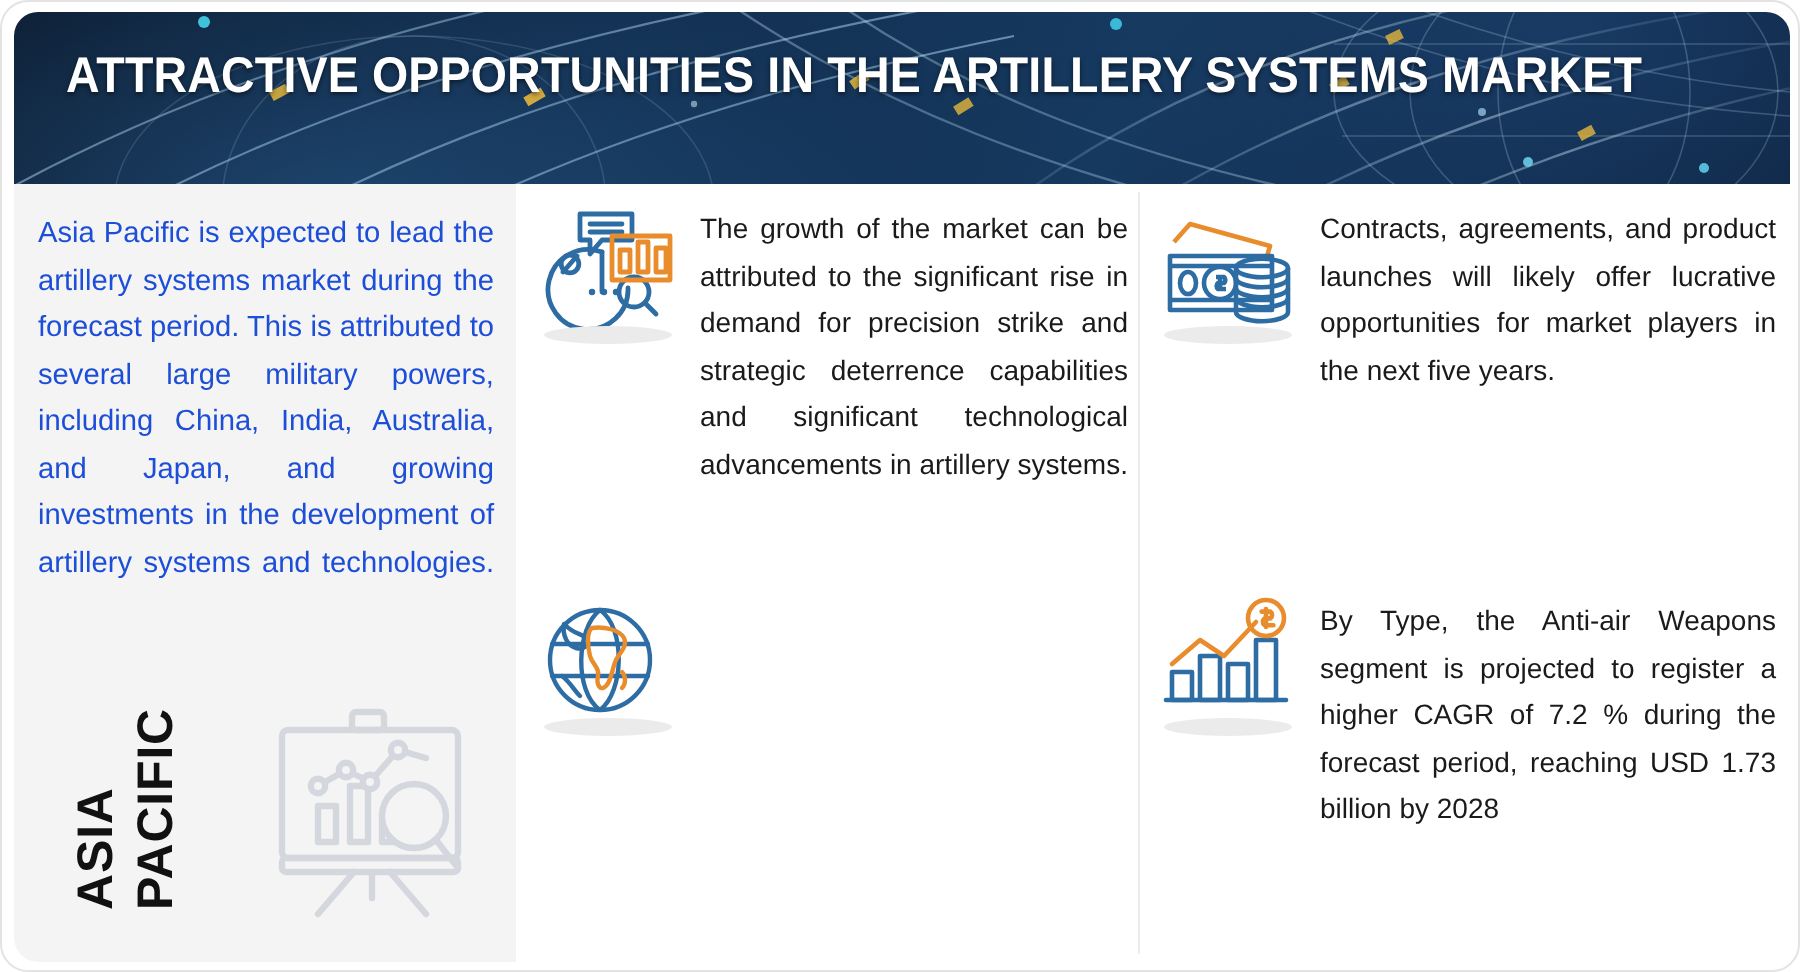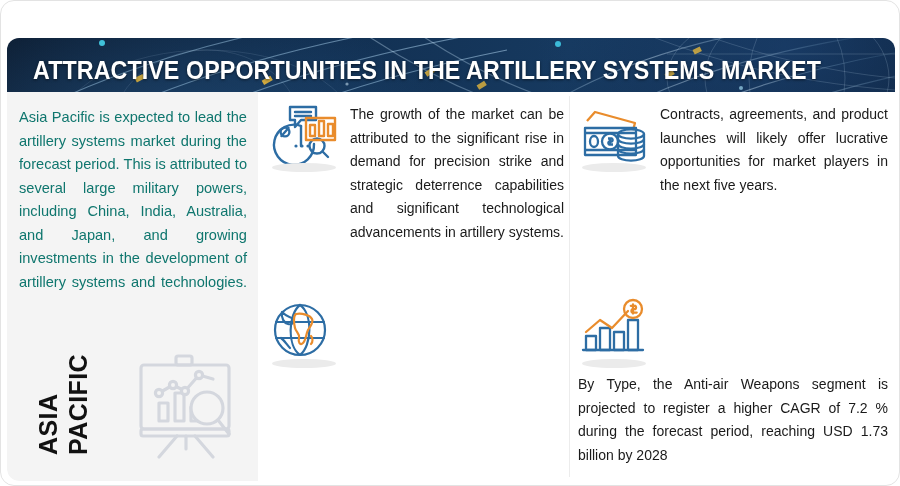--- a/index.html
+++ b/index.html
@@ -22,21 +22,20 @@
   .banner {
     position: absolute;
     left: 6px; top: 5px;
     width: 888px; height: 86px;
     border-radius: 12px 12px 0 0;
     background:
       radial-gradient(ellipse 420px 180px at 18% 110%, rgba(40,90,140,0.55), rgba(0,0,0,0) 70%),
       radial-gradient(ellipse 360px 220px at 88% 10%, rgba(30,70,120,0.55), rgba(0,0,0,0) 70%),
       linear-gradient(105deg, #0d1e33 0%, #123052 35%, #16395f 62%, #0e2440 100%);
     overflow: hidden;
-    margin-top: 32px;
   }
   .banner svg { position: absolute; inset: 0; width: 100%; height: 100%; }
   .banner-title {
     position: absolute;
     left: 26px; top: 18px;
     font-size: 25px;
     font-weight: bold;
     letter-spacing: 0.1px;
     color: #ffffff;
     transform: scaleX(0.93);
@@ -63,21 +62,21 @@
     width: 251px; height: 389px;
     background: #f4f4f4;
     border-radius: 0 0 0 12px;
   }
   .left-text {
     position: absolute;
     left: 12px; top: 14px;
     width: 228px;
     font-size: 14.6px;
     line-height: 23.5px;
-    color: #0f766e;
+    color: #1d4ed8;
     text-align: justify;
     text-align-last: justify;
     hyphens: none;
   }
   .asia-pacific-inner {
     position: absolute;
     left: 26px; bottom: 26px;
     writing-mode: vertical-rl;
     transform: rotate(180deg);
     font-size: 25px;
@@ -102,21 +101,21 @@
   .divider-v {
     position: absolute;
     left: 311px; top: 4px;
     width: 1px; height: 381px;
     background: #ececec;
   }
   .cell { position: absolute; display: flex; }
   .cell-1 { left: 10px;  top: 10px;  width: 296px; height: 190px; }
   .cell-2 { left: 320px; top: 10px;  width: 310px; height: 190px; }
   .cell-3 { left: 10px;  top: 206px; width: 296px; height: 178px; }
-  .cell-4 { left: 320px; top: 206px; width: 310px; height: 178px; flex-direction: column; }
+  .cell-4 { left: 320px; top: 206px; width: 310px; height: 178px; }
 
   .cell-icon {
     position: relative;
     flex: 0 0 auto;
     width: 74px; height: 74px;
     margin-right: 8px;
   }
   .cell-icon svg { display: block; }
   .icon-shadow {
     position: absolute;

